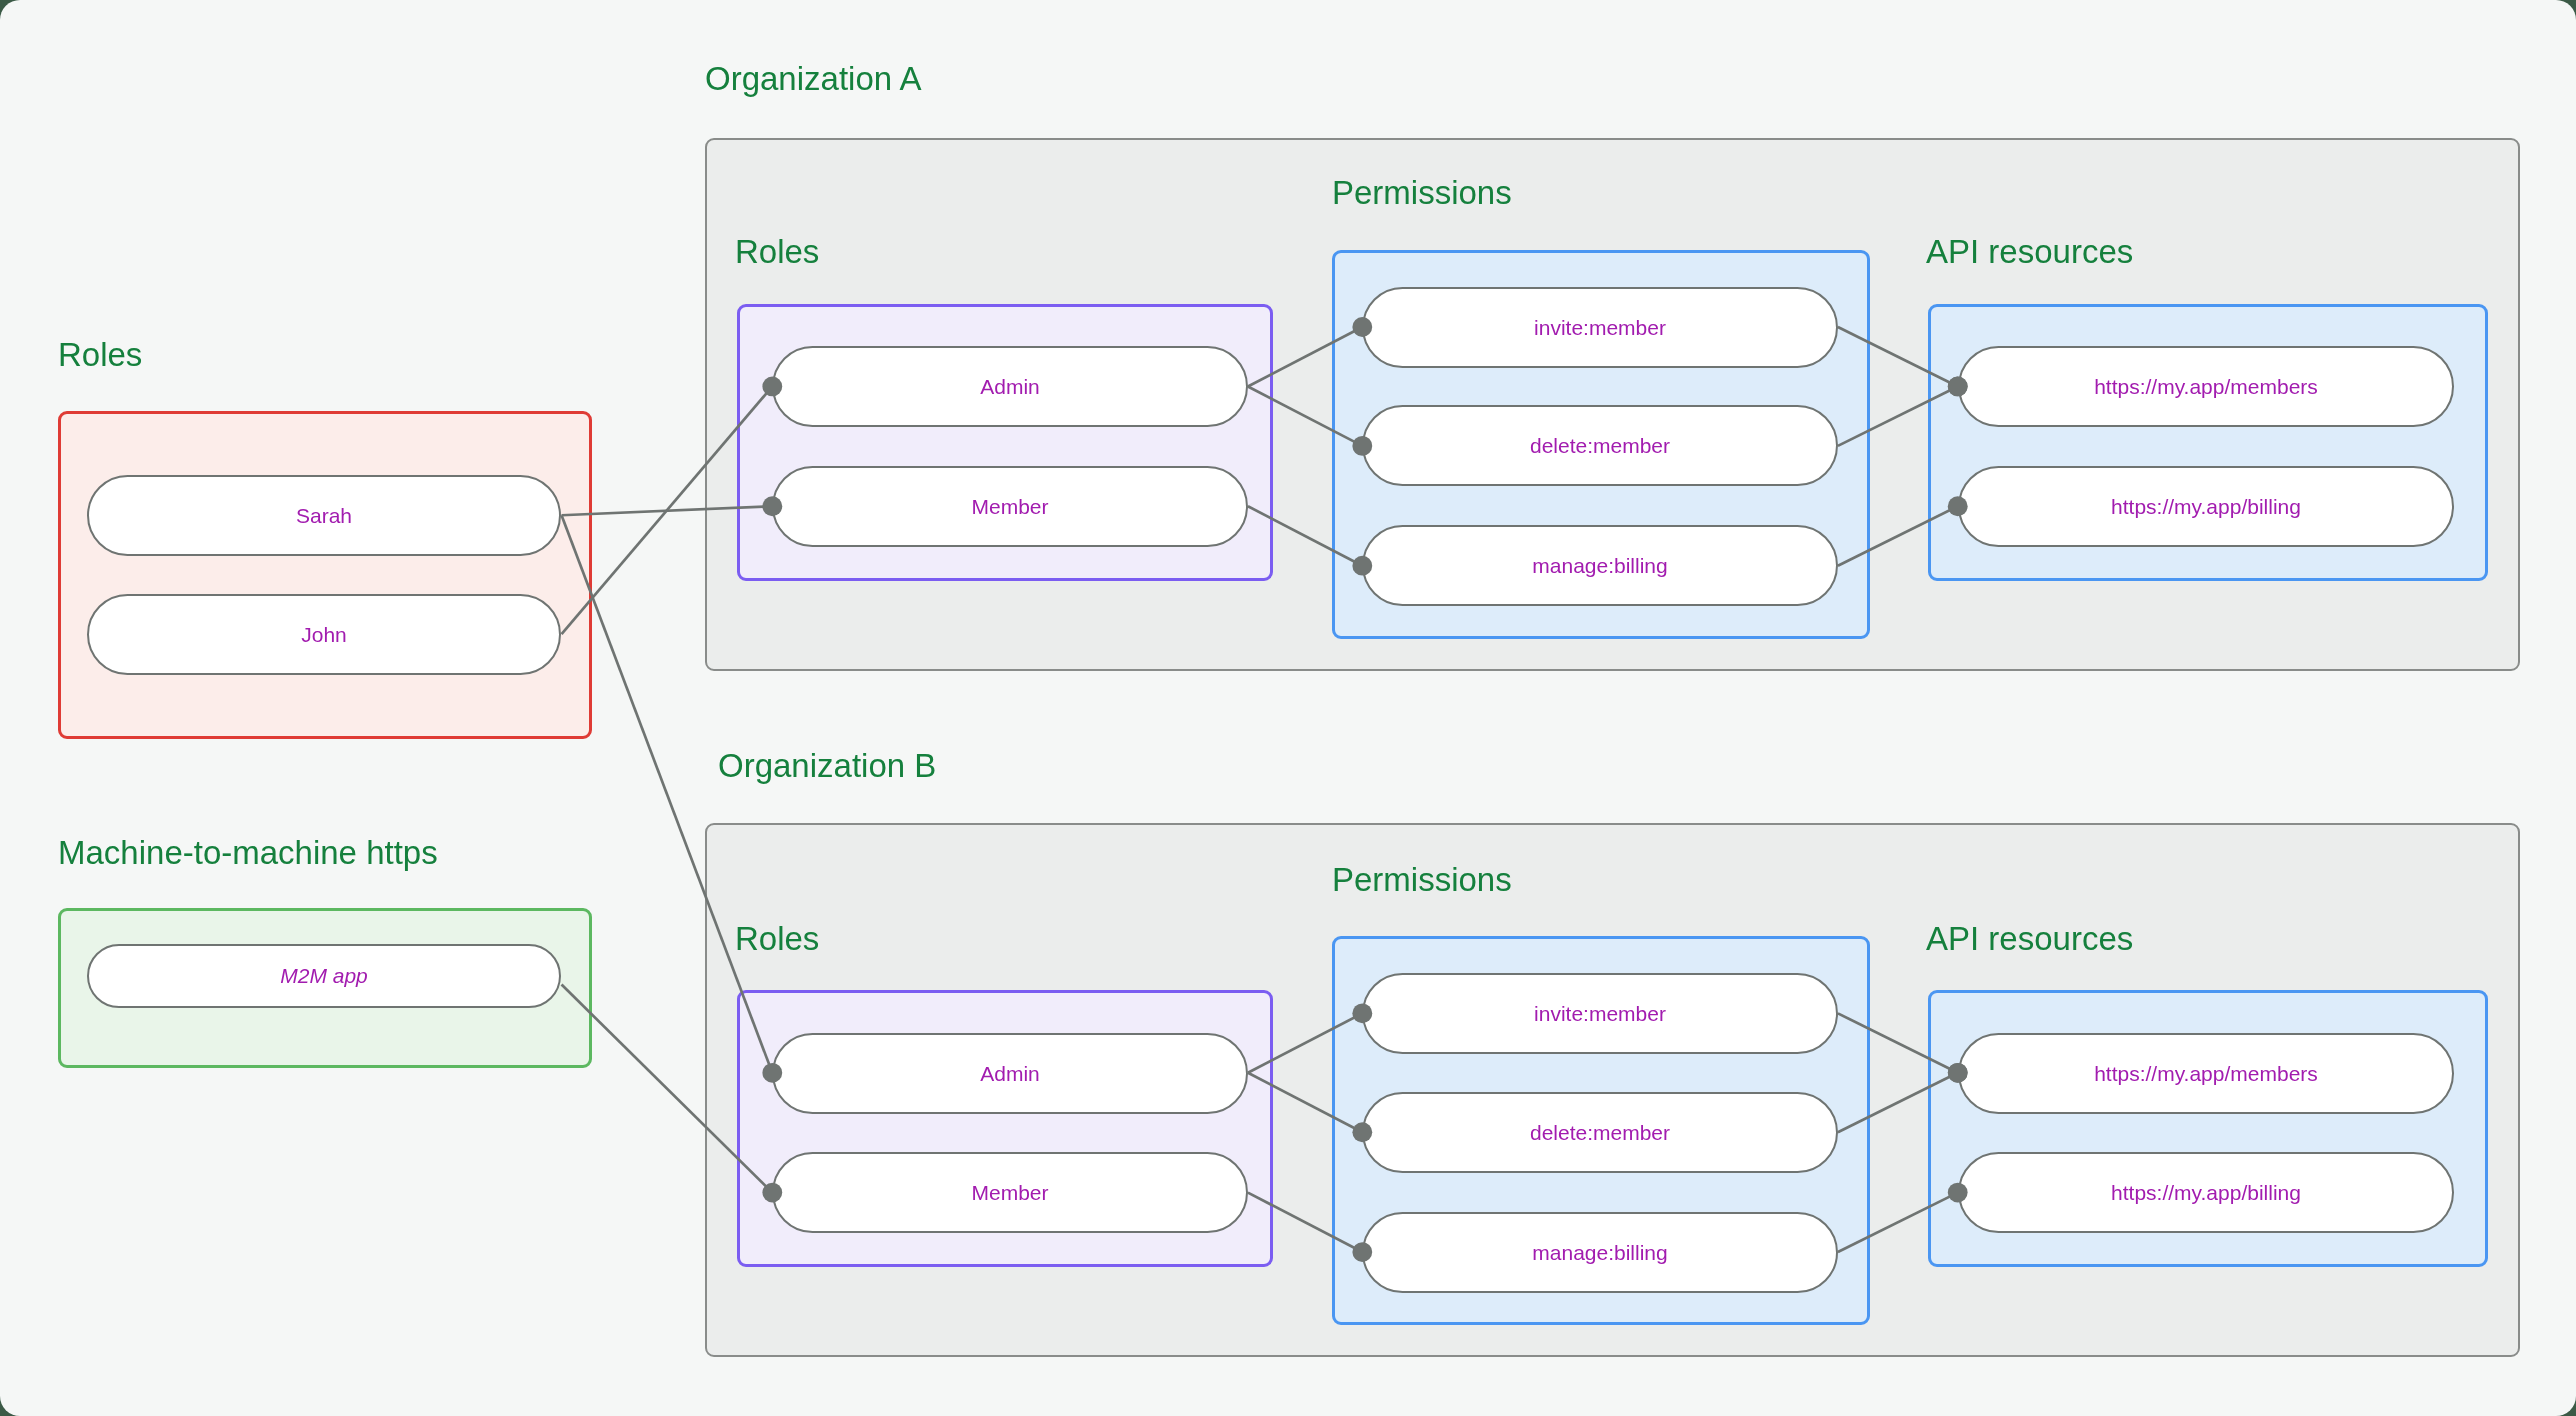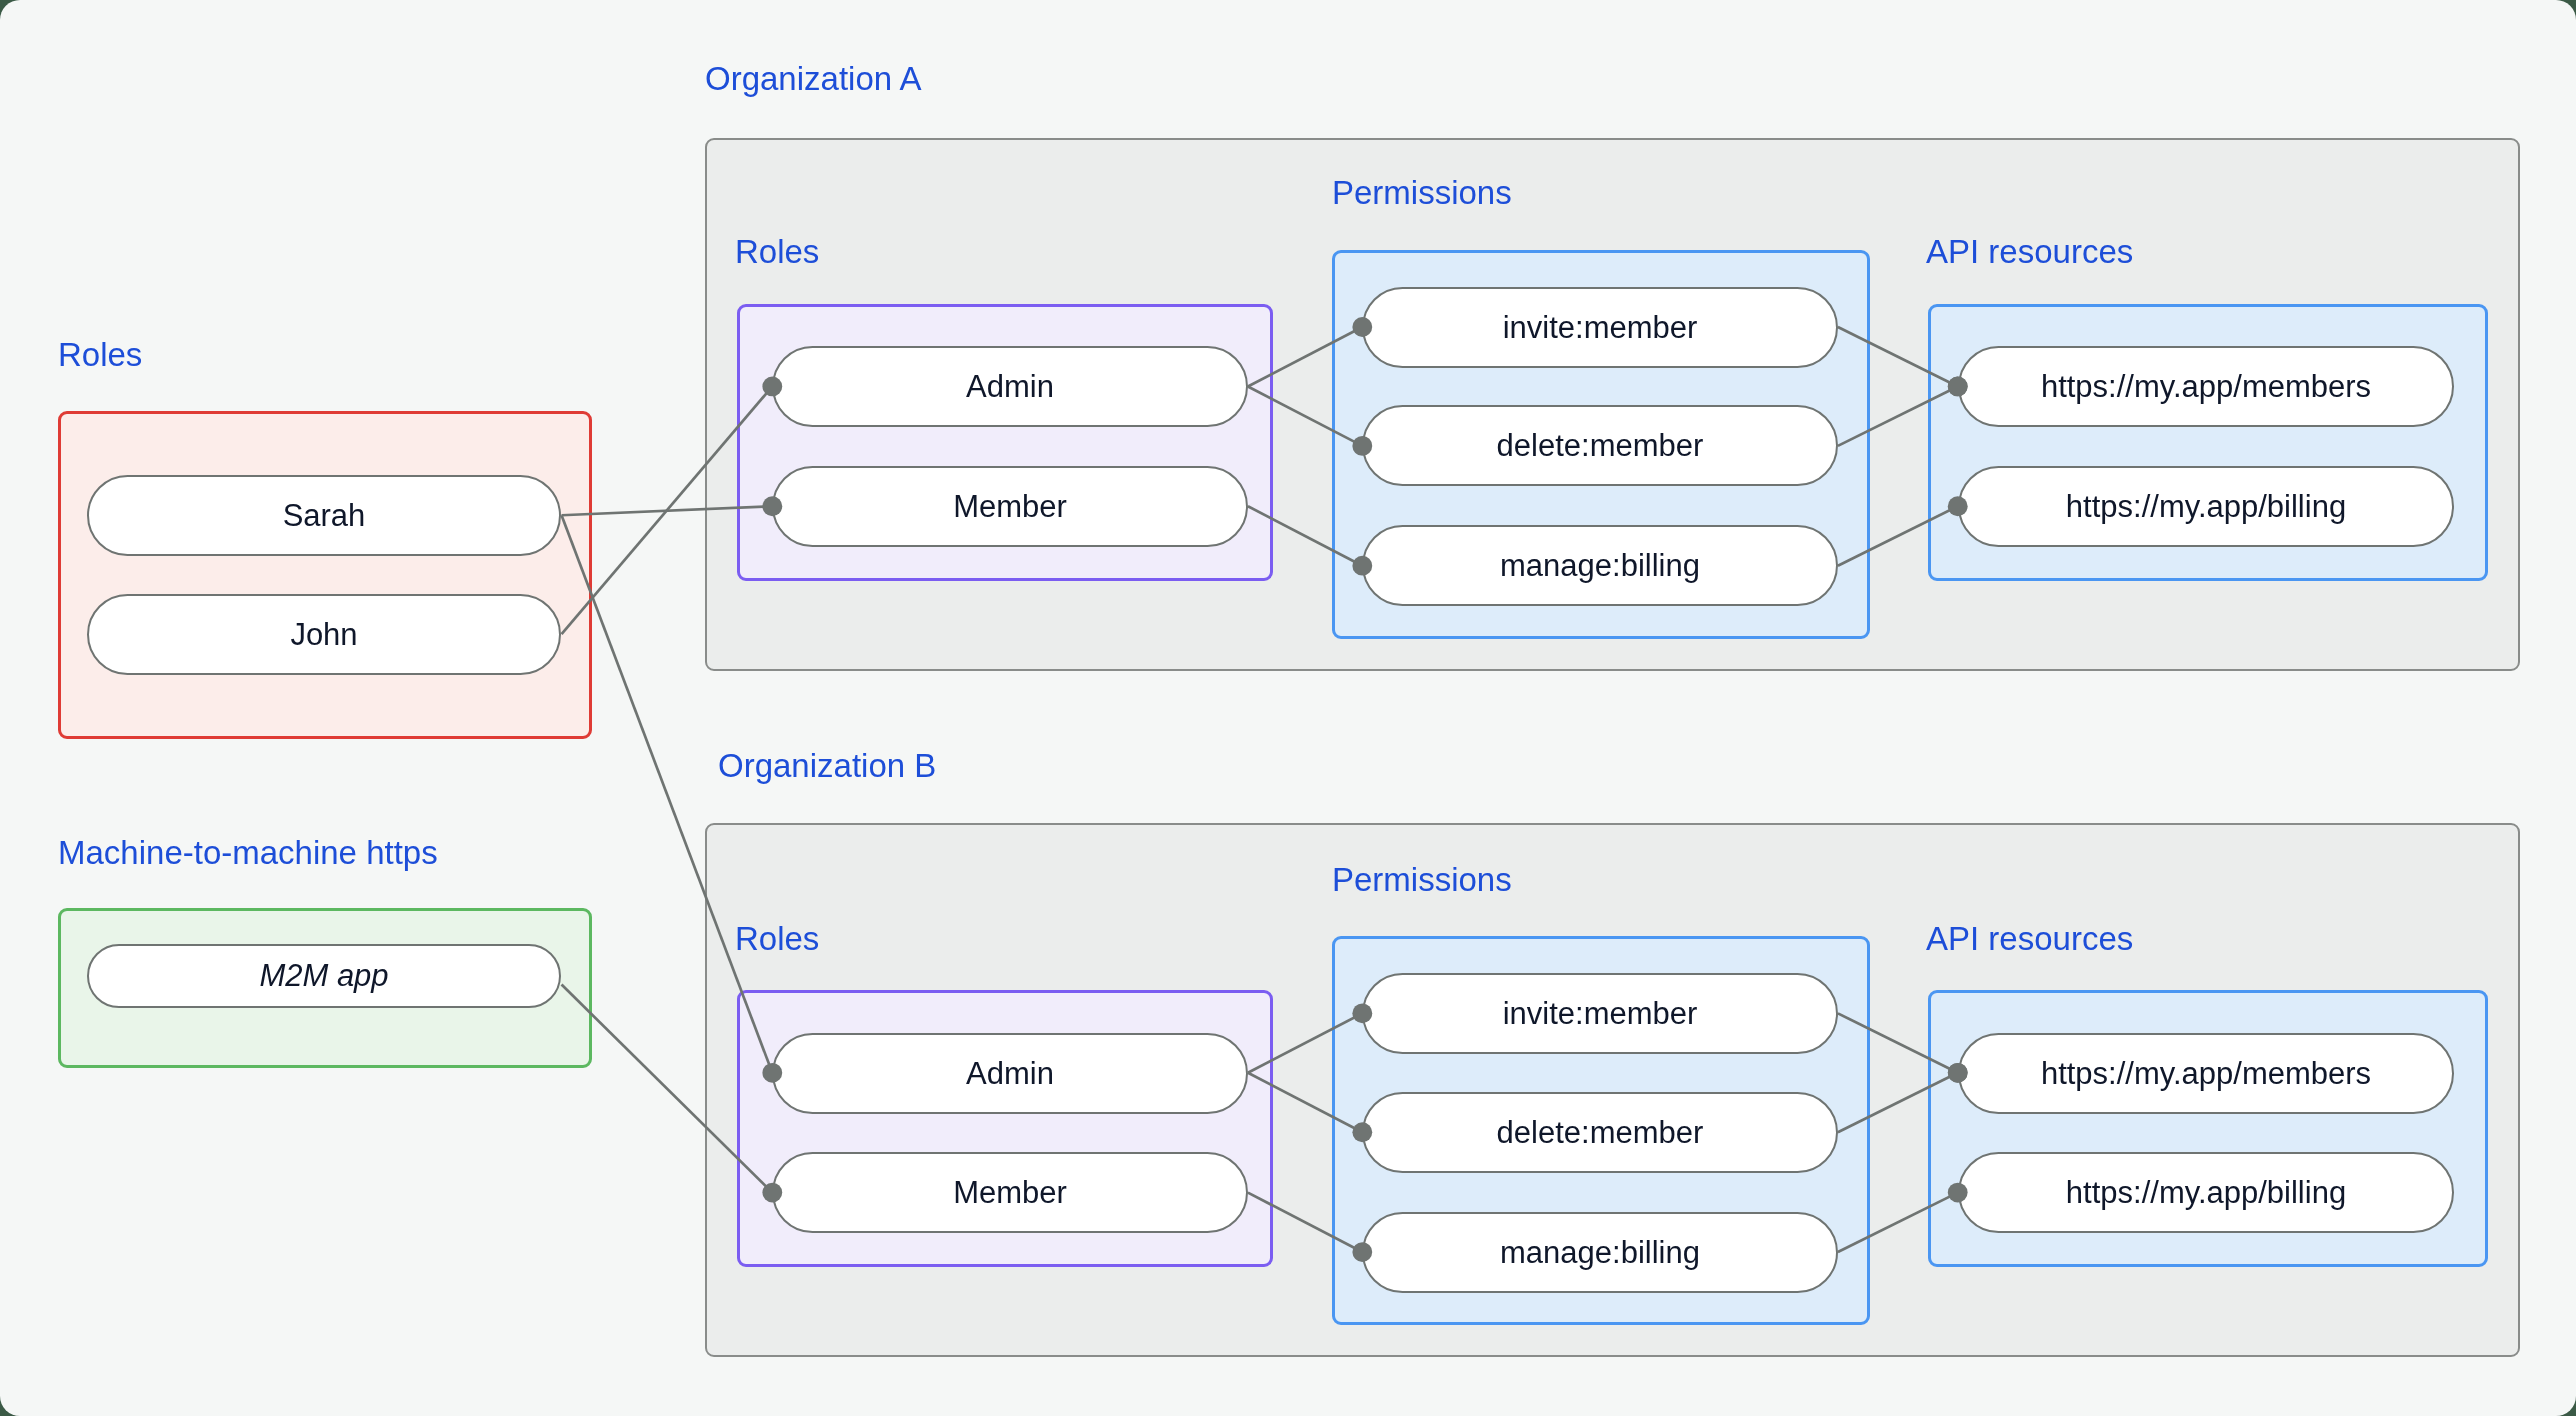--- a/index.html
+++ b/index.html
@@ -8,34 +8,34 @@
     width:2576px;height:1416px;
     background:#f5f7f6;
     border-radius:20px;
     overflow:hidden;
     font-family:"Liberation Sans","DejaVu Sans",sans-serif;
     color:#1b1d1f;
   }
   .section-label{
     position:absolute;
     font-size:33px;line-height:40px;font-weight:500;
-    color:#1d4ed8;white-space:nowrap;
+    color:#15803d;white-space:nowrap;
   }
   .group-box{position:absolute;border-radius:9px;box-sizing:border-box;}
   .users-box{border:3.6px solid #df3b35;background:#fcedea;}
   .m2m-box{border:3.6px solid #5cb860;background:#e9f5e9;}
   .org-box{border:2.7px solid #898c8a;background:#ebedec;border-radius:9px;}
   .roles-box{border:3.6px solid #7b5df1;background:#f1edfb;}
   .perms-box{border:3.6px solid #4a96f2;background:#ddecfa;}
   .api-box{border:3.6px solid #4a96f2;background:#ddecfa;}
   .pill{
     position:absolute;box-sizing:border-box;
     background:#ffffff;border:2.7px solid #6f7472;border-radius:900px;
     display:flex;align-items:center;justify-content:center;
-    font-size:31px;color:#0f172a;white-space:nowrap;
+    font-size:21px;color:#a21caf;white-space:nowrap;
   }
   .edge-layer{position:absolute;left:0;top:0;width:2576px;height:1416px;pointer-events:none;}
 </style>
 </head>
 <body>
 
 <div class="canvas">
 
   <div class="section-label" style="left:58px;top:335px;">Roles</div>
   <div class="section-label" style="left:58px;top:833px;">Machine-to-machine https</div>

